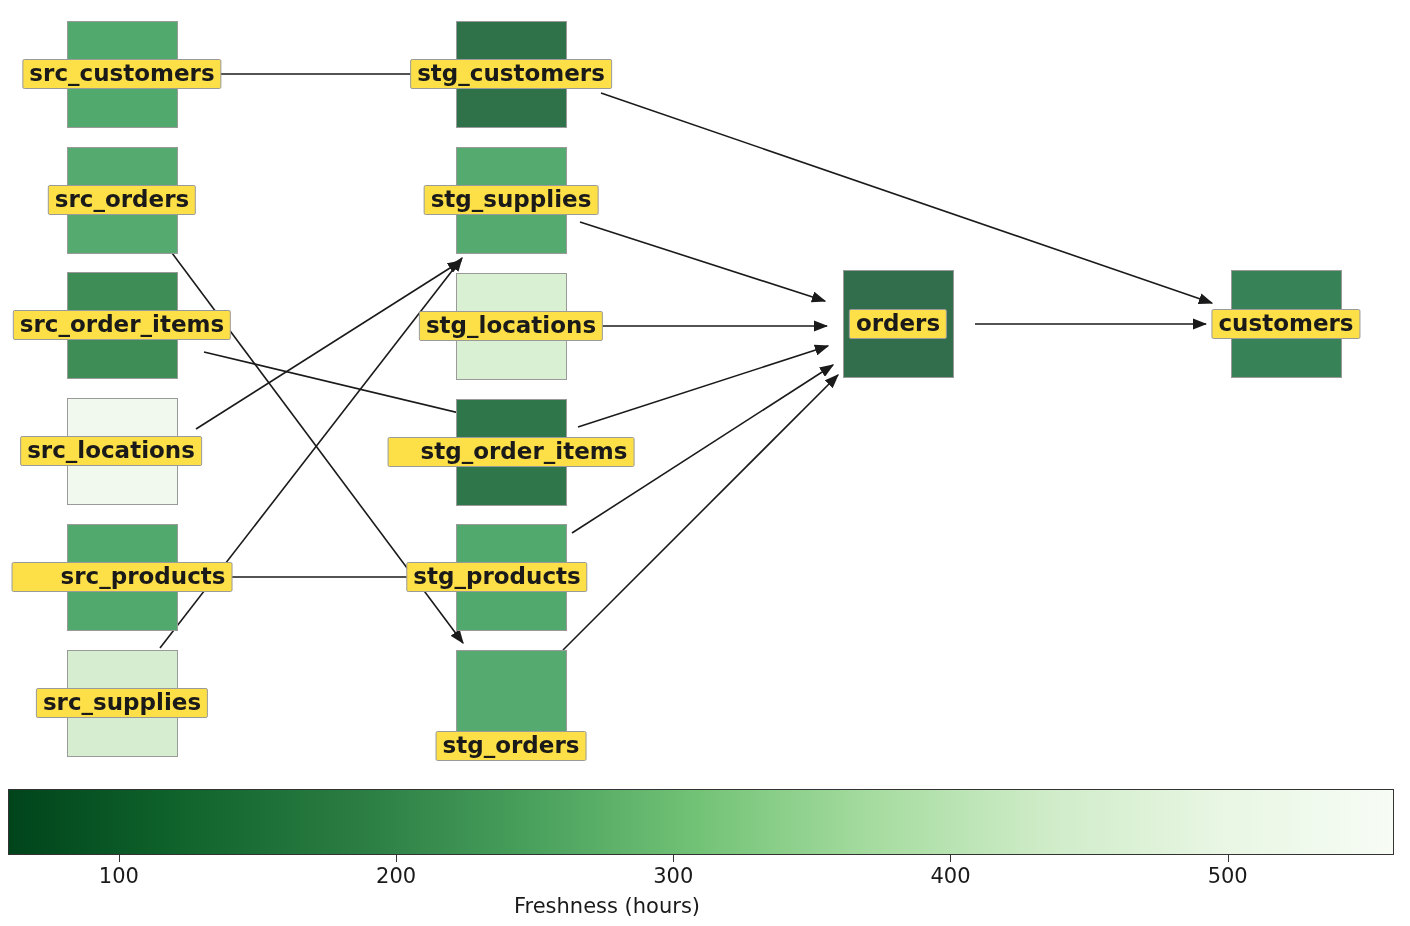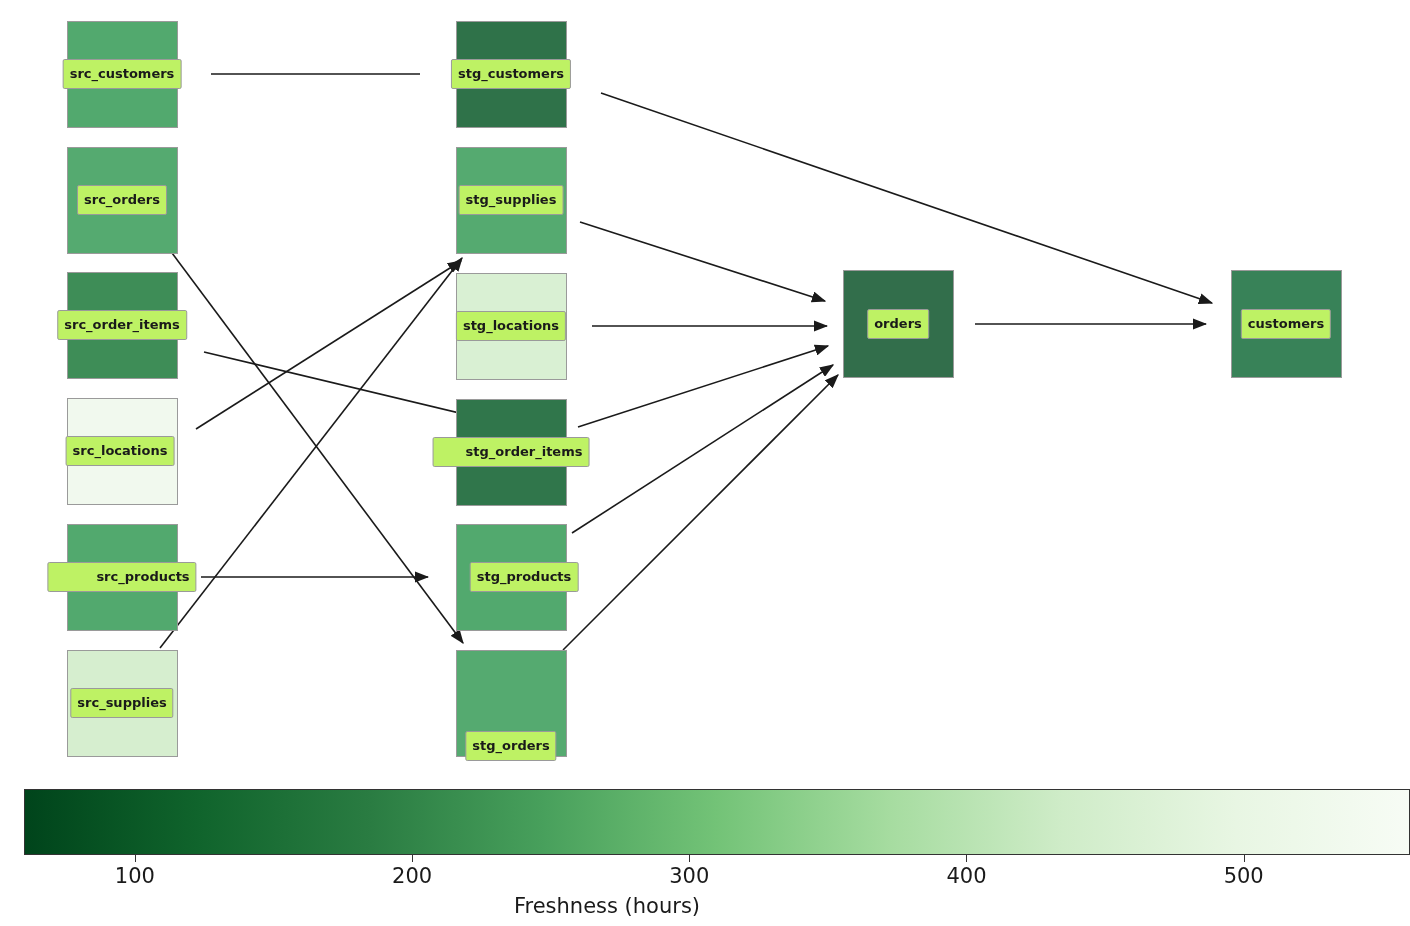--- a/index.html
+++ b/index.html
@@ -11,36 +11,36 @@
     position:relative;
   }
   #canvas{position:absolute;left:0;top:0;width:1410px;height:926px;}
   .node{
     position:absolute;
     border:1px solid #9a9a9a;
     box-sizing:border-box;
   }
   .node-label{
     position:absolute;
-    background:#bef264;
+    background:#fde047;
     border:1px solid #9a9a9a;
     border-radius:2px;
     color:#1a1a1a;
     font-weight:bold;
-    font-size:13px;
+    font-size:23px;
     line-height:19px;
     padding:4px 6px 5px 6px;
     white-space:nowrap;
     transform:translate(-50%,-50%);
     box-sizing:border-box;
     letter-spacing:0px;
   }
   svg.edges{position:absolute;left:0;top:0;width:1410px;height:926px;pointer-events:none;}
   
-  #colorbar-wrap{position:absolute;left:24px;top:789px;width:1141px;height:66px;}
+  #colorbar-wrap{position:absolute;left:8px;top:789px;width:1141px;height:66px;}
   #colorbar-bar{
     position:absolute;left:0;top:0;width:1386px;height:66px;
     border:1px solid #333333;
     box-sizing:border-box;
   }
   .cb-tick{position:absolute;top:66px;width:1px;height:7px;background:#333;}
   .cb-ticklabel{
     position:absolute;top:75px;
     transform:translateX(-50%);
     font-size:21px;color:#1a1a1a;
@@ -91,35 +91,35 @@
   </svg>
 
   <div id="nodes-layer">
       <div class="node" style="left: 66.5px; top: 20.5px; width: 111px; height: 107px; background: rgb(82, 169, 110);"></div>
       <div class="node-label" style="left: 122px; top: 74px;">src_customers</div>
       <div class="node" style="left: 66.5px; top: 146.5px; width: 111px; height: 107px; background: rgb(85, 170, 112);"></div>
       <div class="node-label" style="left: 122px; top: 200px;">src_orders</div>
       <div class="node" style="left: 66.5px; top: 271.5px; width: 111px; height: 107px; background: rgb(62, 141, 87);"></div>
       <div class="node-label" style="left: 122px; top: 325px;">src_order_items</div>
       <div class="node" style="left: 66.5px; top: 397.5px; width: 111px; height: 107px; background: rgb(241, 249, 238);"></div>
-      <div class="node-label" style="left: 120px; top: 451px;">src_locations</div>
+      <div class="node-label" style="left: 111px; top: 451px;">src_locations</div>
       <div class="node" style="left: 66.5px; top: 523.5px; width: 111px; height: 107px; background: rgb(82, 169, 110);"></div>
       <div class="node-label" style="left: 122px; top: 577px; padding-left: 48px;">src_products</div>
       <div class="node" style="left: 66.5px; top: 649.5px; width: 111px; height: 107px; background: rgb(214, 238, 207);"></div>
       <div class="node-label" style="left: 122px; top: 703px;">src_supplies</div>
       <div class="node" style="left: 455.5px; top: 20.5px; width: 111px; height: 107px; background: rgb(47, 114, 73);"></div>
       <div class="node-label" style="left: 511px; top: 74px;">stg_customers</div>
       <div class="node" style="left: 455.5px; top: 146.5px; width: 111px; height: 107px; background: rgb(85, 170, 112);"></div>
       <div class="node-label" style="left: 511px; top: 200px; text-align: center;">stg_supplies</div>
       <div class="node" style="left: 455.5px; top: 272.5px; width: 111px; height: 107px; background: rgb(217, 240, 211);"></div>
       <div class="node-label" style="left: 511px; top: 326px;">stg_locations</div>
       <div class="node" style="left: 455.5px; top: 398.5px; width: 111px; height: 107px; background: rgb(48, 118, 75);"></div>
       <div class="node-label" style="left: 511px; top: 452px; padding-left: 32px;">stg_order_items</div>
       <div class="node" style="left: 455.5px; top: 523.5px; width: 111px; height: 107px; background: rgb(82, 169, 110);"></div>
-      <div class="node-label" style="left: 524px; top: 577px;">stg_products</div>
+      <div class="node-label" style="left: 497px; top: 577px;">stg_products</div>
       <div class="node" style="left: 455.5px; top: 649.5px; width: 111px; height: 107px; background: rgb(85, 170, 112);"></div>
       <div class="node-label" style="left: 511px; top: 703px; margin-top: 43px;">stg_orders</div>
       <div class="node" style="left: 842.5px; top: 270px; width: 111px; height: 108px; background: rgb(50, 110, 75);"></div>
       <div class="node-label" style="left: 898px; top: 324px;">orders</div>
       <div class="node" style="left: 1230.5px; top: 270px; width: 111px; height: 108px; background: rgb(56, 130, 88);"></div>
       <div class="node-label" style="left: 1286px; top: 324px;">customers</div>
     </div>
 
   <div id="colorbar-wrap">
     <div id="colorbar-bar" style="background: linear-gradient(to right, rgb(0, 68, 27), rgb(16, 100, 44), rgb(42, 124, 66), rgb(72, 160, 92), rgb(115, 195, 119), rgb(166, 220, 160), rgb(207, 236, 200), rgb(232, 246, 227), rgb(247, 252, 245));"></div>

